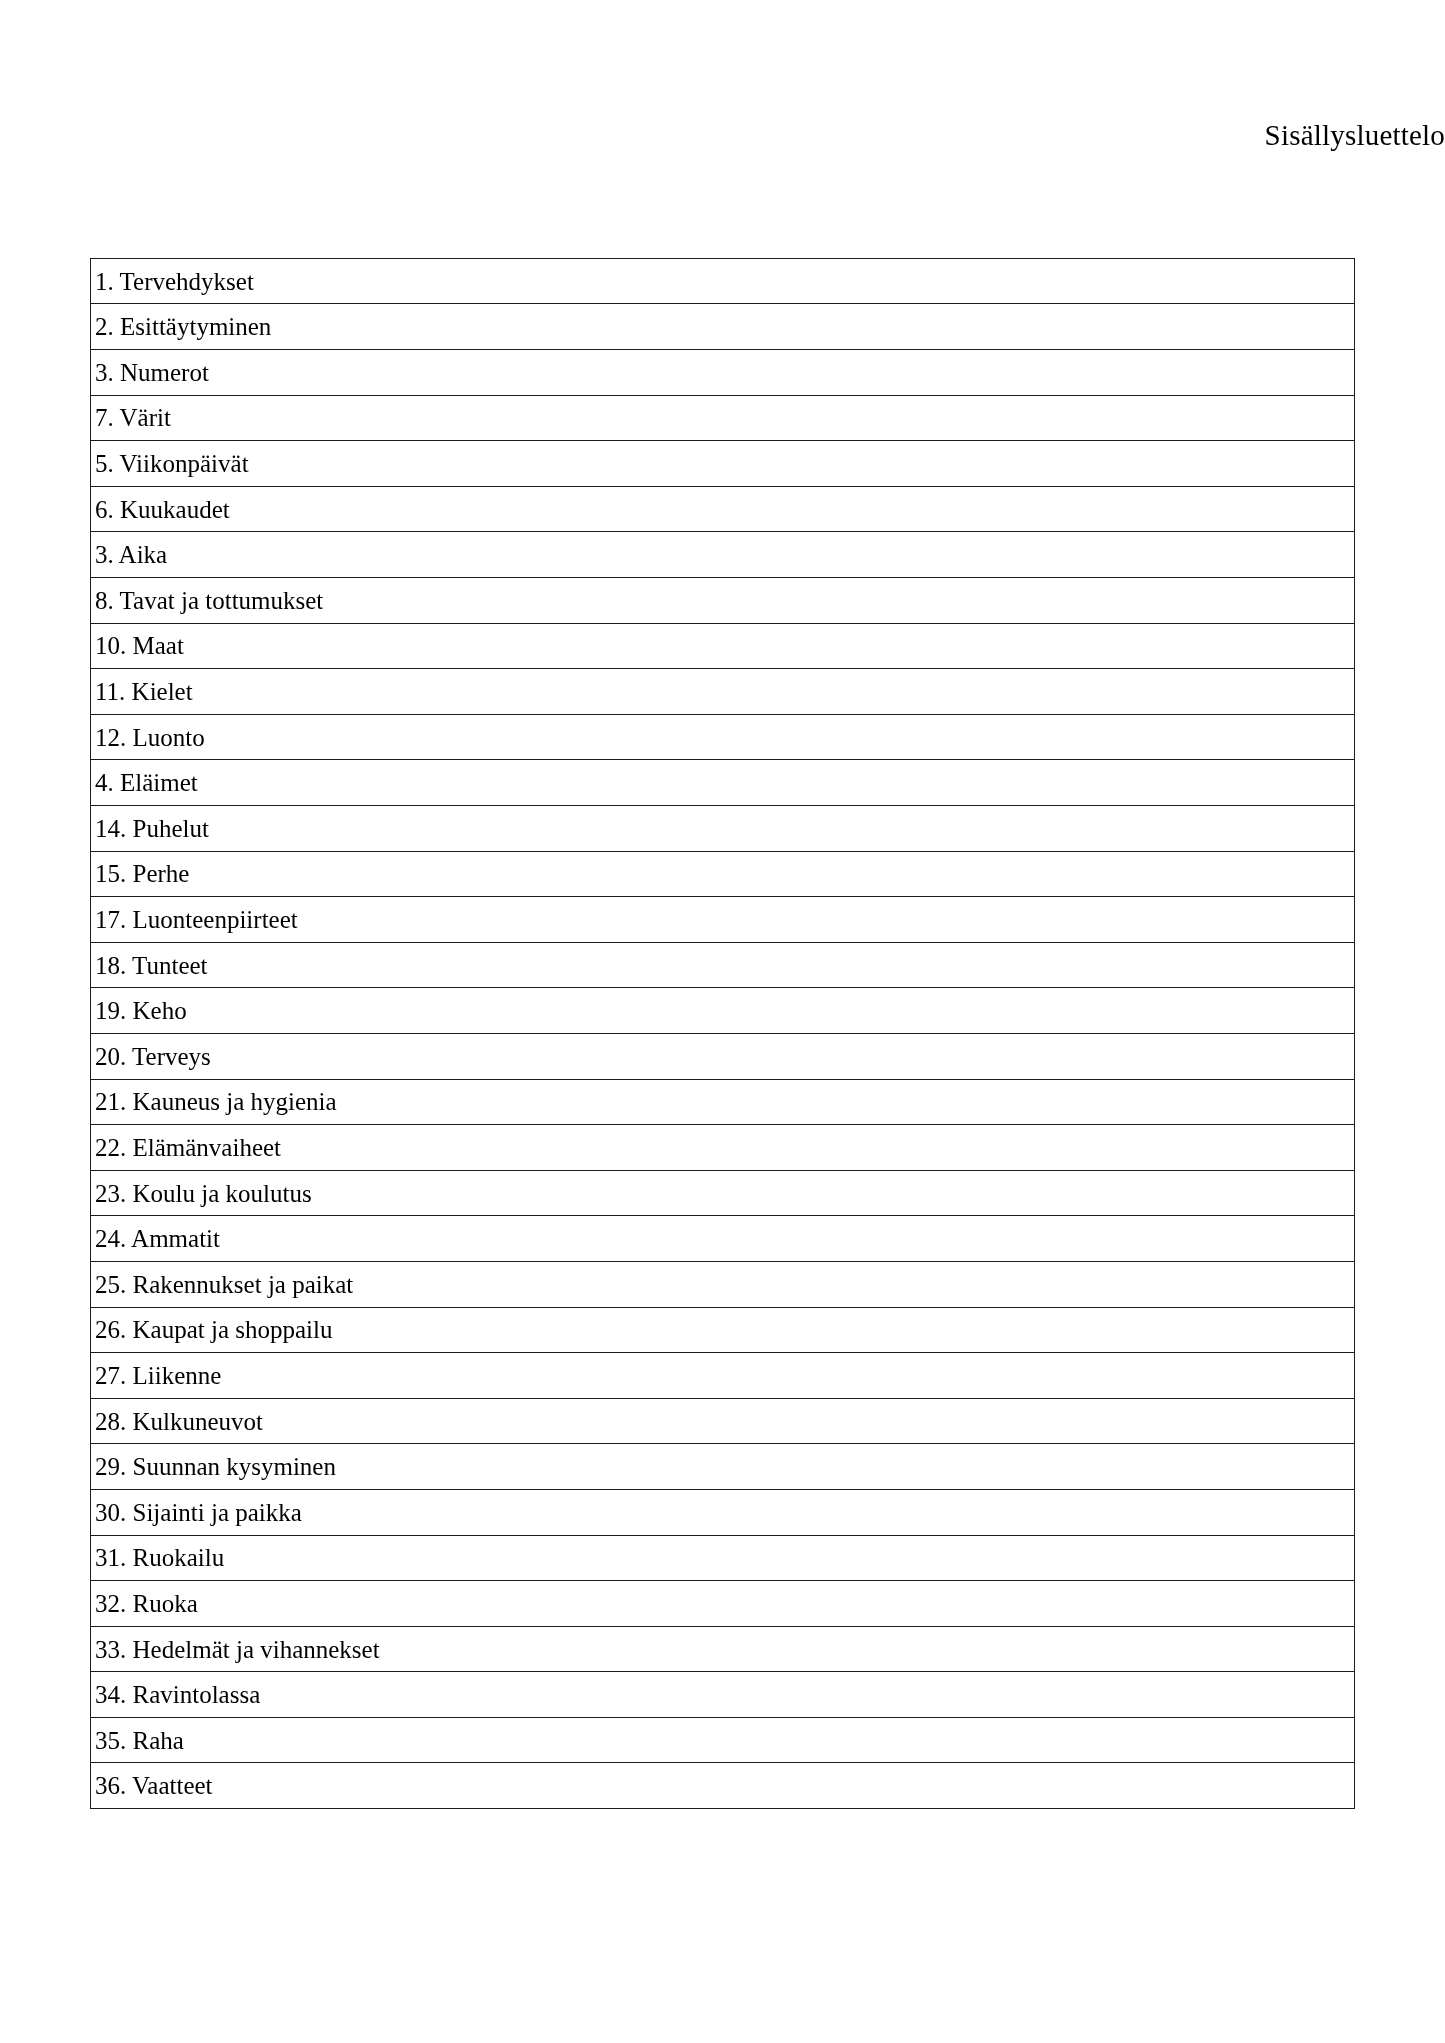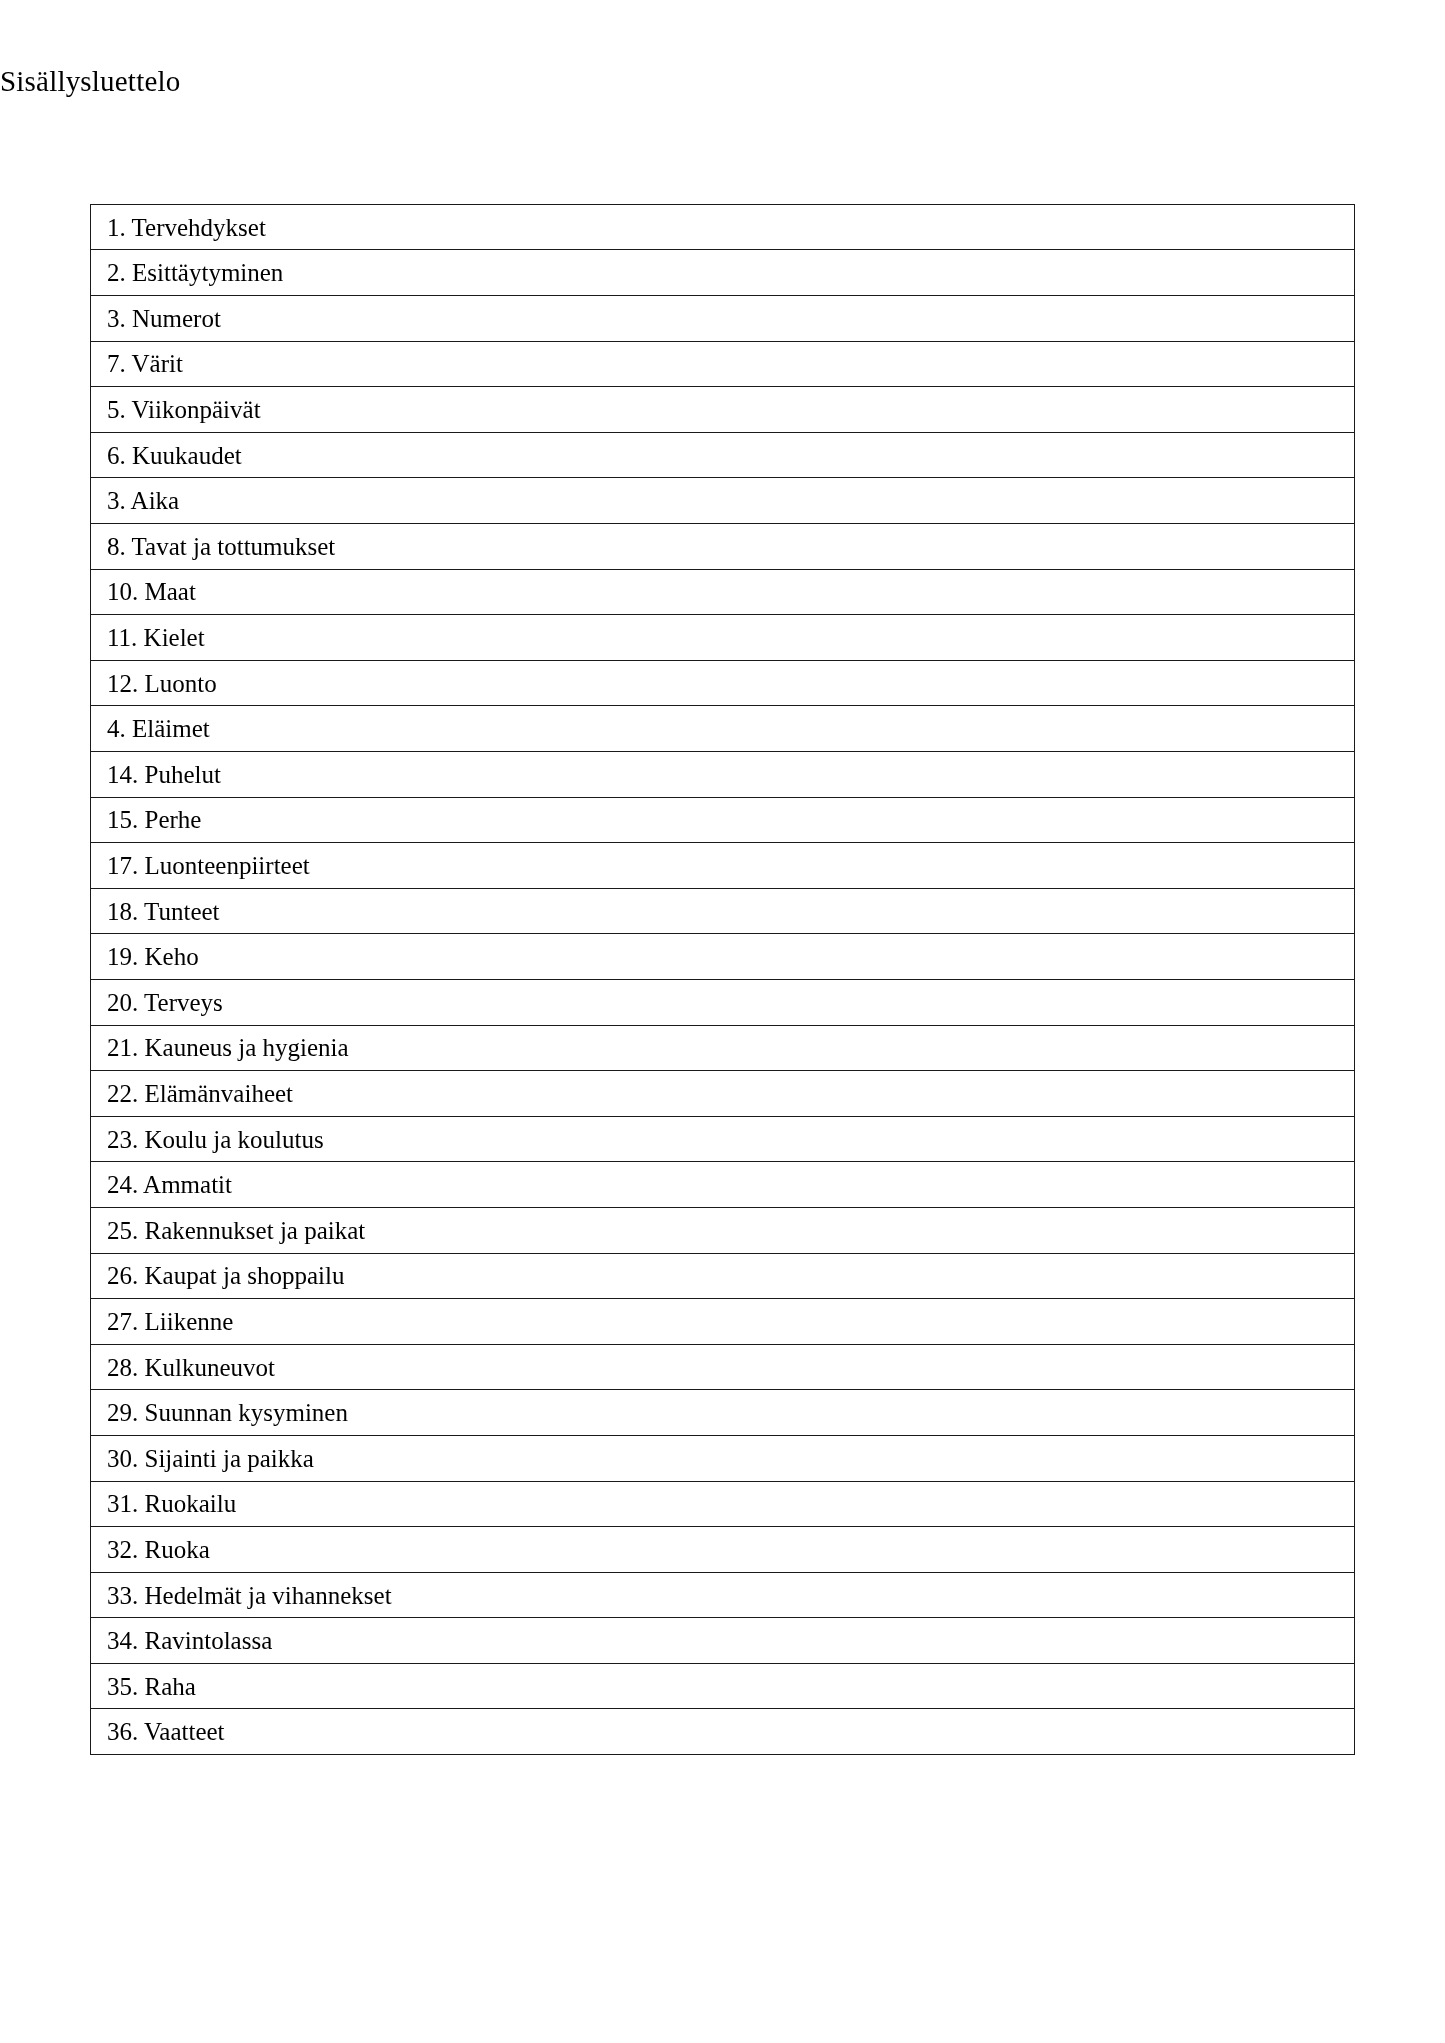--- a/index.html
+++ b/index.html
@@ -15,41 +15,41 @@
     overflow: hidden;
   }
   .page {
     position: relative;
     width: 1445px;
     height: 2043px;
     box-sizing: border-box;
     padding: 0;
   }
   .doc-title {
-    text-align: left;
+    text-align: right;
     font-size: 29px;
     font-weight: normal;
     letter-spacing: 0.2px;
     margin: 0;
-    padding-top: 66px;
+    padding-top: 120px;
     line-height: 1.1;
   }
   .toc-wrap {
     margin: 0 auto;
     width: 1265px;
     margin-top: 106px;
   }
   .toc-table {
     width: 100%;
     border-collapse: collapse;
     table-layout: fixed;
   }
   .toc-table td {
     border: 1.3px solid #1a1a1a;
-    padding: 4px 0 4px 16px;
+    padding: 4px 0 4px 4px;
     font-size: 25px;
     line-height: 1.32;
     height: 45.6px;
     box-sizing: border-box;
     vertical-align: middle;
     white-space: nowrap;
     overflow: hidden;
   }
 </style>
 </head>

